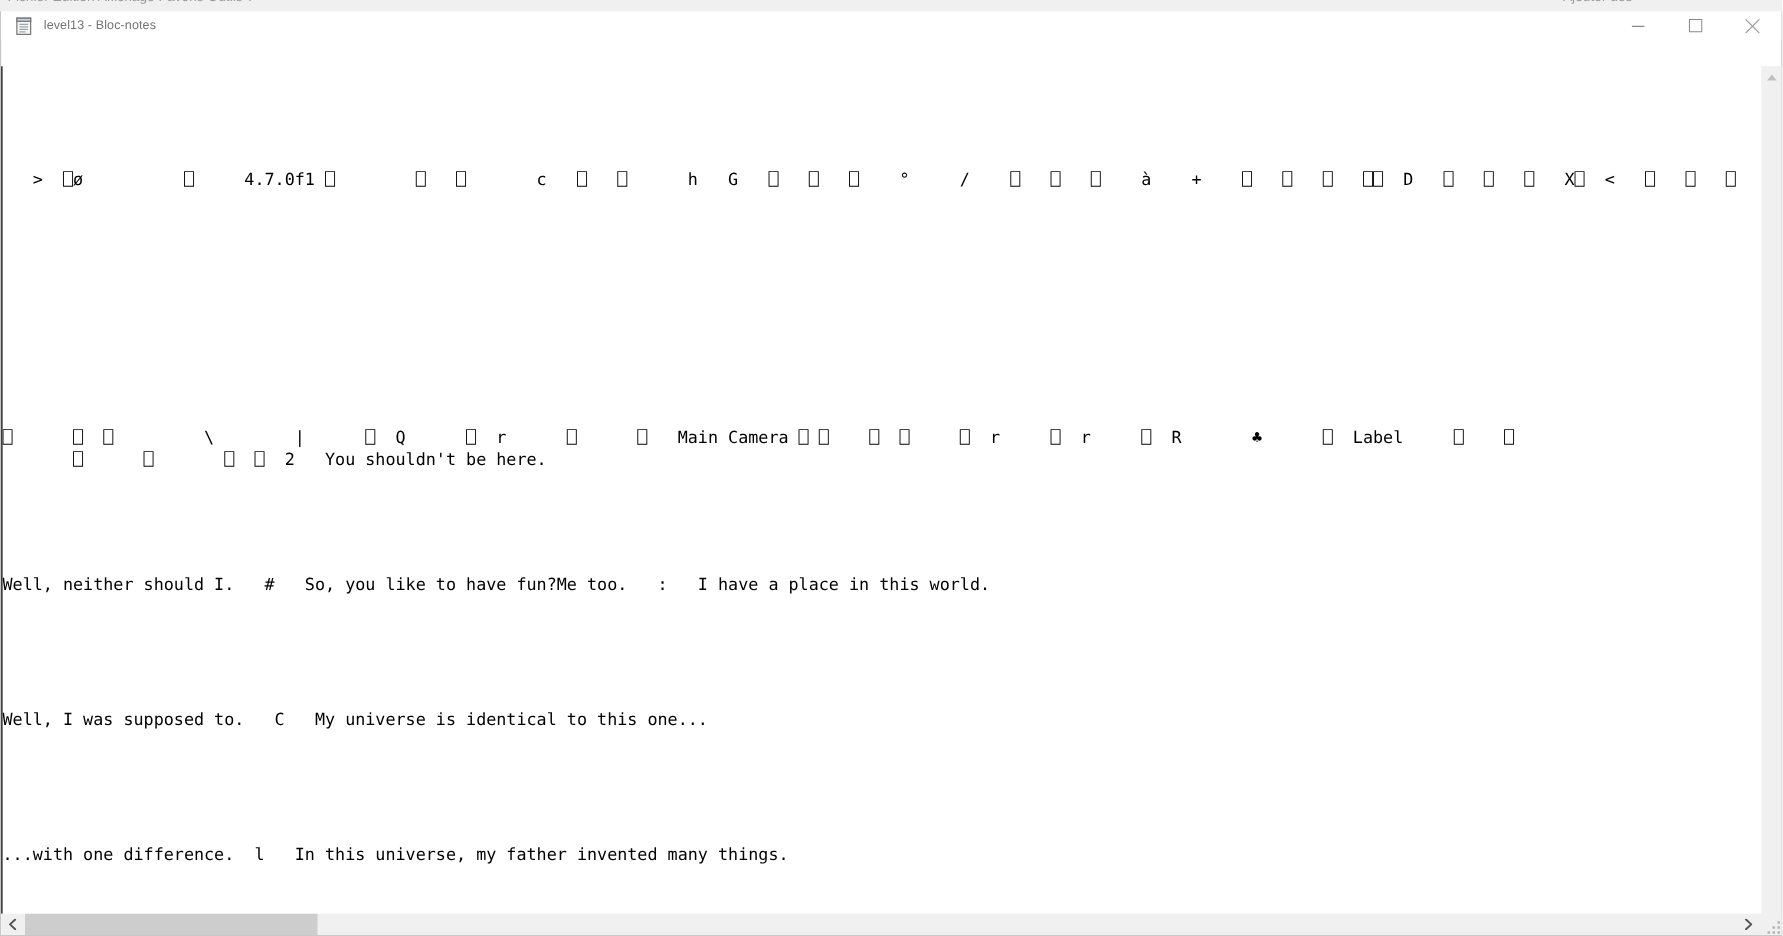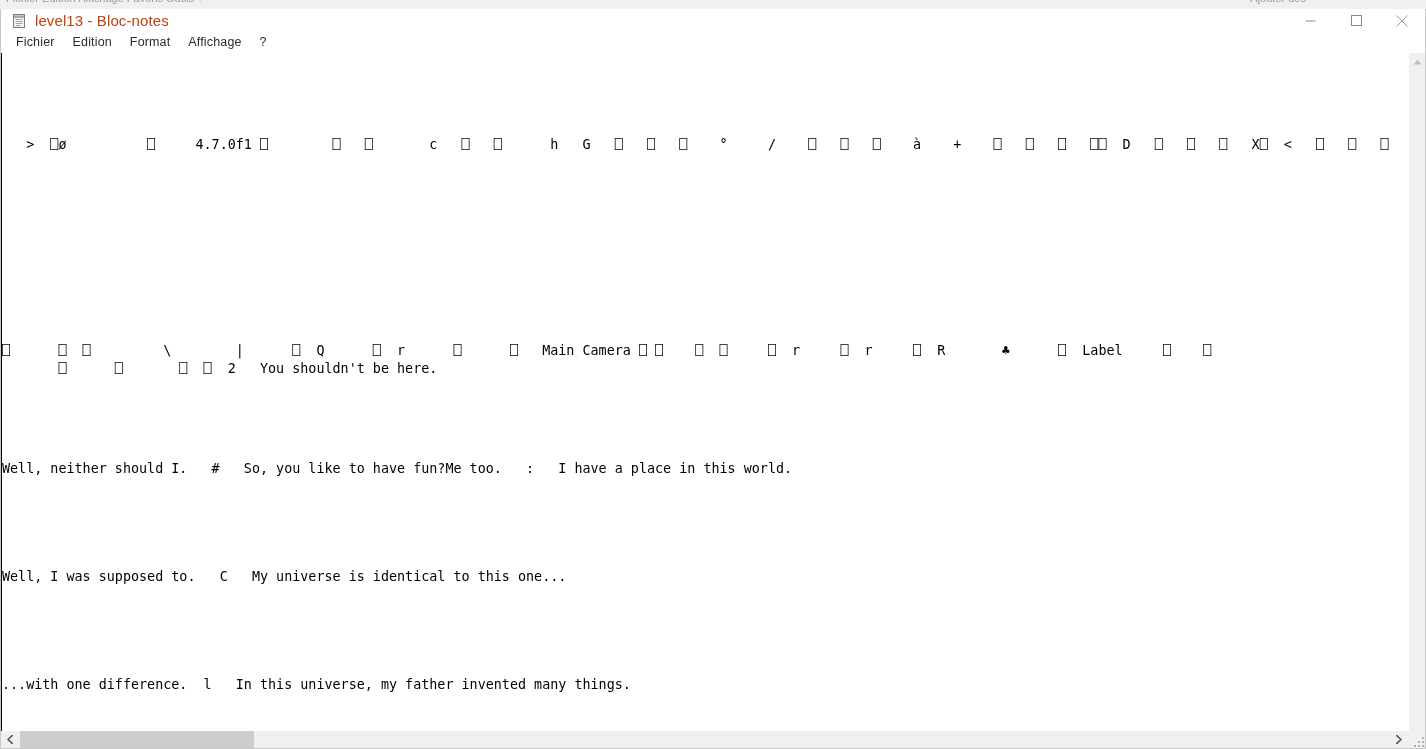--- a/index.html
+++ b/index.html
@@ -66,22 +66,22 @@
     padding-left: 10px;
     box-sizing: border-box;
   }
   .titlebar-icon {
     width: 16px; height: 16px;
     margin-right: 8px;
     flex: none;
     position: relative;
   }
   .title-text {
-    font-size: 15px;
-    color: #c2410c;
+    font-size: 10px;
+    color: #737373;
     white-space: nowrap;
     letter-spacing: .1px;
   }
 
   .winbtns {
     position: absolute;
     right: 0; top: 0;
     height: 23px;
     display: flex;
   }
@@ -274,27 +274,20 @@
         </div>
         <div class="winbtn close">
           <svg width="12" height="12" viewBox="0 0 12 12">
               <line x1="0.5" y1="0.5" x2="11.5" y2="11.5" stroke="#9a9a9a" stroke-width="1"></line>
               <line x1="11.5" y1="0.5" x2="0.5" y2="11.5" stroke="#9a9a9a" stroke-width="1"></line>
             </svg>
         </div>
       </div>
     </div>
 
-    <div class="menubar">
-      <div class="menuitem">Fichier</div>
-      <div class="menuitem">Edition</div>
-      <div class="menuitem">Format</div>
-      <div class="menuitem">Affichage</div>
-      <div class="menuitem">?</div>
-    </div>
 
     <div class="editor-wrap">
 
       <div class="editor">
         <div class="text-area">
           <div class="line">   &gt;  ⎕ø          ⎕     4.7.0f1 ⎕        ⎕   ⎕       c   ⎕   ⎕      h   G   ⎕   ⎕   ⎕    °     /    ⎕   ⎕   ⎕    à    +    ⎕   ⎕   ⎕   ⎕⎕  D   ⎕   ⎕   ⎕   X⎕  &lt;   ⎕   ⎕   ⎕   ˜⎕  L   ⎕   ⎕   ⎕</div>
           <div class="line"></div>
           <div class="line overlap">
             <span class="l1">⎕      ⎕  ⎕         \        |      ⎕  Q      ⎕  r      ⎕      ⎕   Main Camera ⎕ ⎕    ⎕  ⎕     ⎕  r     ⎕  r     ⎕  R       ♣      ⎕  Label     ⎕    ⎕</span>
             <span class="l2">       ⎕      ⎕       ⎕  ⎕  2   You shouldn't be here.</span>

